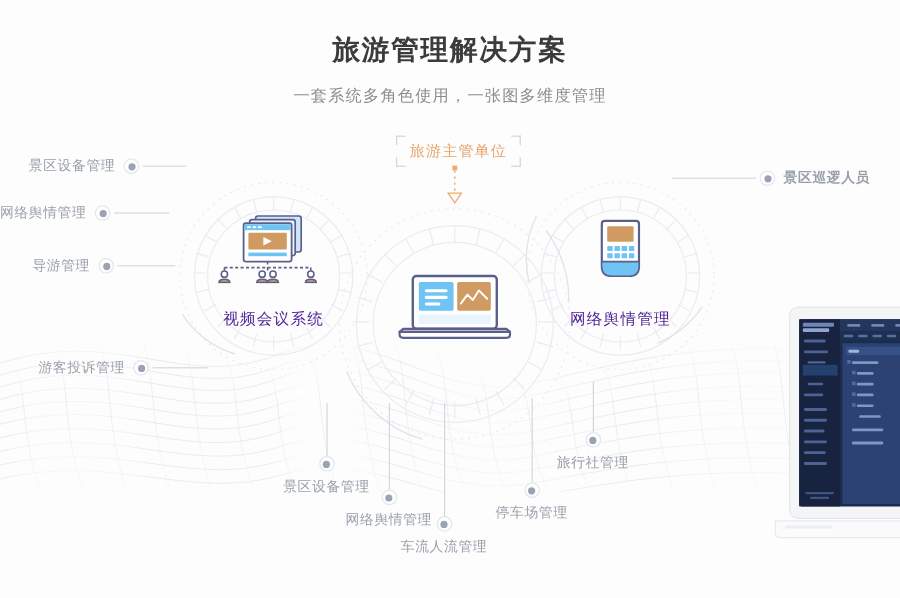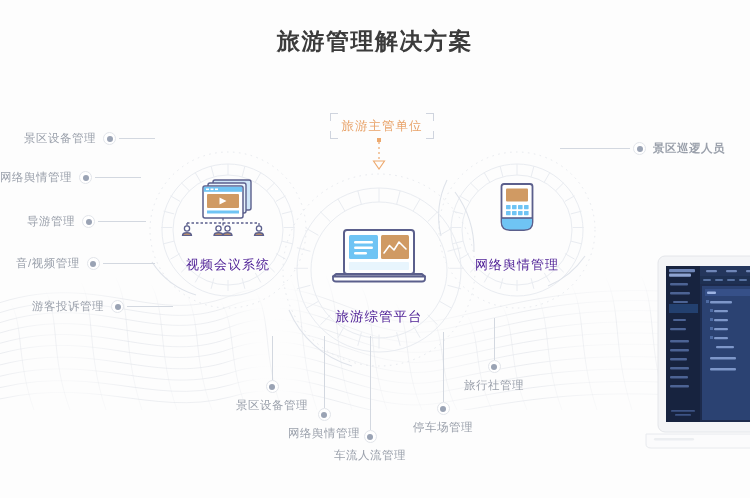--- a/index.html
+++ b/index.html
@@ -132,20 +132,21 @@
       <path d="M570,42 C587,72 577,110 597,170"></path>
       <path d="M605,36 C622,68 612,108 632,170"></path>
       <path d="M640,34 C657,66 647,106 667,170"></path>
       <path d="M675,38 C692,70 682,110 702,170"></path>
       <path d="M710,46 C727,76 717,114 737,170"></path>
     </g>
   </svg>
 
   <div class="header">
     <div class="title">旅游管理解决方案</div>
+    <div class="subtitle">一套系统多角色使用，一张图多维度管理</div>
   </div>
 
   <svg class="rings" viewBox="0 0 750 498">
     <g fill="none">
 
       <circle cx="228" cy="230" r="78" stroke="#e6e9ee" stroke-width="1" stroke-dasharray="1.5 4.5"></circle>
       <circle cx="228" cy="230" r="66" stroke="#e9ecf1" stroke-width="1"></circle>
       <circle cx="228" cy="230" r="55" stroke="#e9ecf1" stroke-width="1"></circle>
       <g stroke="#e9ecf1" stroke-width="1">
         <path d="M228 164 L228 175 M244.9 166.2 L242.1 176.8 M260.8 172.6 L255.3 182.1
@@ -244,21 +245,20 @@
       <rect x="30" y="7" width="29" height="24" rx="1.5" fill="#6fc4f4"></rect>
       <rect x="35" y="13" width="19" height="2.6" rx="1.3" fill="#ffffff"></rect>
       <rect x="35" y="18.5" width="19" height="2.6" rx="1.3" fill="#ffffff"></rect>
       <rect x="35" y="24" width="13" height="2.6" rx="1.3" fill="#ffffff"></rect>
       <rect x="62" y="7" width="28" height="24" rx="1.5" fill="#d09a63"></rect>
       <path d="M65 25 L70.5 17.5 L75 22 L80 14 L87 21" stroke="#ffffff" stroke-width="1.6" fill="none" stroke-linejoin="round" stroke-linecap="round"></path>
       <rect x="30" y="34" width="60" height="8" rx="1" fill="#e8f5fd"></rect>
       <path d="M14 48.5 L106 48.5 L103 46 L17 46 Z" fill="#ffffff" stroke="#5b5f8c" stroke-width="1.8" stroke-linejoin="round"></path>
       <path d="M14 48.5 L106 48.5 L106 51 Q106 53.5 103 53.5 L17 53.5 Q14 53.5 14 51 Z" fill="#ffffff" stroke="#5b5f8c" stroke-width="1.8" stroke-linejoin="round"></path>
     </svg>
-    <div class="node-label">旅游综管平台</div>
   </div>
 
   <div class="node" id="node-2" style="left:462px; top:182px; width:110px;">
     <svg width="110" height="54" viewBox="0 0 110 54">
       <path d="M42 2 L68 2 Q70.5 2 70.5 4.5 L70.5 40 Q70.5 48 62 48 L48 48 Q39.5 48 39.5 40 L39.5 4.5 Q39.5 2 42 2 Z" fill="#ffffff" stroke="#5b5f8c" stroke-width="1.8"></path>
       <rect x="44" y="6.5" width="22" height="13" rx="1" fill="#d09a63"></rect>
       <g fill="#6fc4f4">
         <rect x="44" y="23" width="4.6" height="4.2" rx="0.6"></rect>
         <rect x="50" y="23" width="4.6" height="4.2" rx="0.6"></rect>
         <rect x="56" y="23" width="4.6" height="4.2" rx="0.6"></rect>
@@ -287,27 +287,20 @@
         <i></i>
       </span>
     <span class="lead" style="width:46px;"></span>
   </div>
   <div class="conn left" style="left:27px;  top:214px;">
     <span class="conn-text">导游管理</span>
     <span class="dot">
         <i></i>
       </span>
     <span class="lead" style="width:48px;"></span>
-  </div>
-  <div class="conn left" style="left:16px;  top:256px;">
-    <span class="conn-text">音/视频管理</span>
-    <span class="dot">
-        <i></i>
-      </span>
-    <span class="lead" style="width:52px;"></span>
   </div>
   <div class="conn left" style="left:32px;  top:299px;">
     <span class="conn-text">游客投诉管理</span>
     <span class="dot">
         <i></i>
       </span>
     <span class="lead" style="width:46px;"></span>
   </div>
 
   <div class="conn right" style="left:560px; top:141px;font-weight:bold;">

